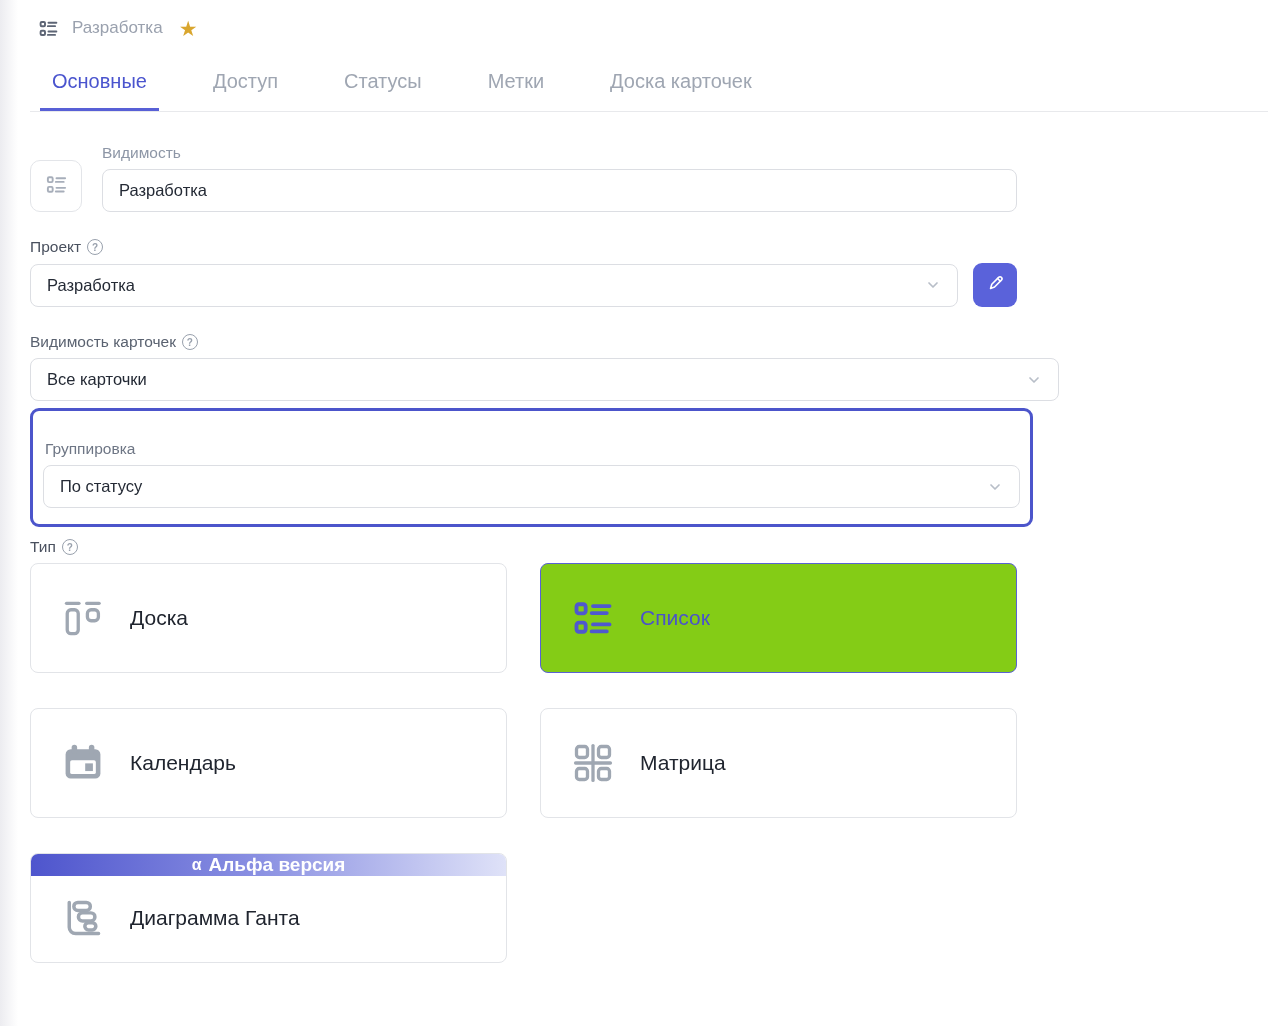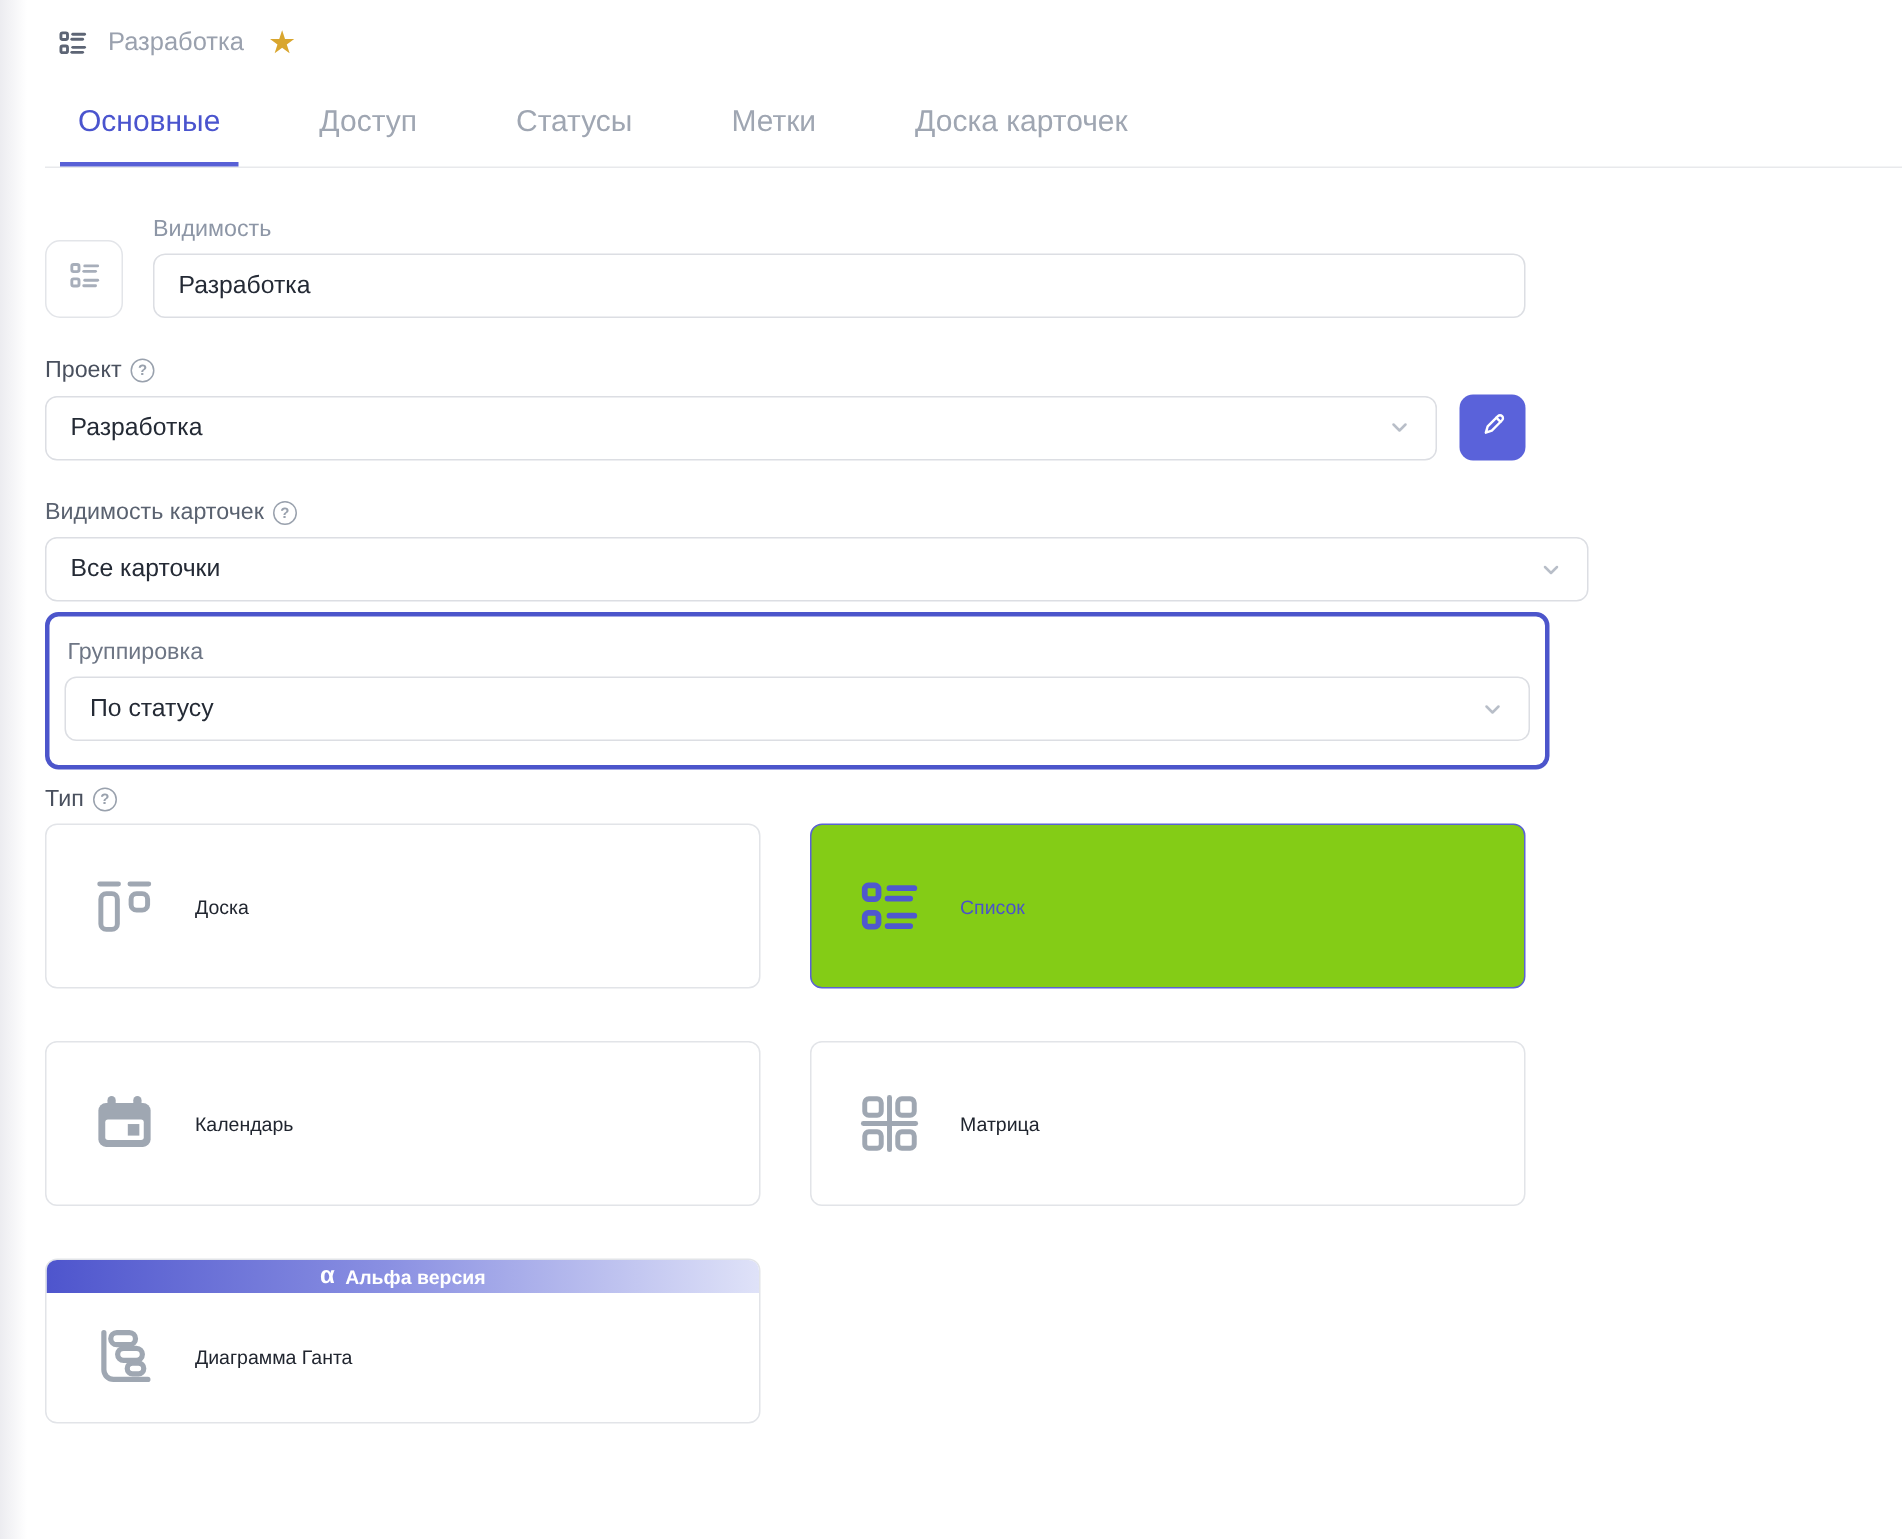--- a/index.html
+++ b/index.html
@@ -27,21 +27,21 @@
   
   .tabs { display: flex; gap: 42px; margin-top: 29px; padding-left: 10px; border-bottom: 1px solid #e8e9ec; width: 1238px; }
   .tab { font-size: 20px; color: #9fa6b2; padding: 0 12px 15px; border-bottom: 3px solid transparent; cursor: pointer; }
   .tab.active { color: #4a54ce; border-bottom-color: #5860d6; }
 
   
   .field-label { font-size: 15.5px; display: inline-flex; align-items: center; gap: 6px; }
   .lbl-grey   { color: #8d96a6; }
   .lbl-dark   { color: #49505e; }
   .lbl-mid    { color: #5a6270; }
-  .lbl-soft   { color: #6e7685; }
+  .lbl-soft   { color: #6e7685; margin-top: 14px; }
   .help-circle {
     width: 16px; height: 16px; border: 1.2px solid #99a1ad; border-radius: 50%;
     display: inline-flex; align-items: center; justify-content: center;
     font-size: 10px; color: #99a1ad; font-weight: 700; cursor: pointer;
   }
   .text-input, .select {
     height: 43px; border: 1px solid #dcdee3; border-radius: 8px; background: #fff;
     font-size: 16.5px; color: #242a35; padding: 0 16px; width: 100%;
     font-family: "Liberation Sans", sans-serif;
   }
@@ -75,34 +75,34 @@
 
   .type-label { margin-top: 11px; text-align: right; }
 
   
   .cards { margin-top: 7px; display: grid; grid-template-columns: 477px 477px; column-gap: 33px; row-gap: 35px; }
   .card {
     height: 110px; border: 1px solid #e2e4e8; border-radius: 8px; background: #fff;
     display: flex; align-items: center; padding-left: 30px; gap: 25px; cursor: pointer;
   }
   .card .card-icon { color: #9fa7b2; display: flex; }
-  .card .card-label { font-size: 13px; color: #20252f; }
+  .card .card-label { font-size: 21px; color: #20252f; }
   .card.selected { border: 1.5px solid #5a62d4; background: #84cc16; }
   .card.selected .card-icon { color: #4f58cf; }
   .card.selected .card-label { color: #4a53ca; }
 
   .card.gantt { position: relative; overflow: hidden; padding-top: 20px; }
   .alpha-banner {
     position: absolute; top: 0; left: 0; right: 0; height: 22px;
     background: linear-gradient(90deg, #4e55cd 0%, #8a90e2 48%, #dfe2f8 100%);
     display: flex; align-items: center; justify-content: center; gap: 7px;
     color: #ffffff;
   }
   .alpha-sym { font-size: 16px; font-weight: 700; line-height: 1; }
-  .alpha-text { font-size: 13px; font-weight: 700; }
+  .alpha-text { font-size: 19px; font-weight: 700; }
 </style>
 </head>
 <body>
 
 <div class="left-shadow"></div>
 
 <div class="content">
 
   
   <div class="app-header">

